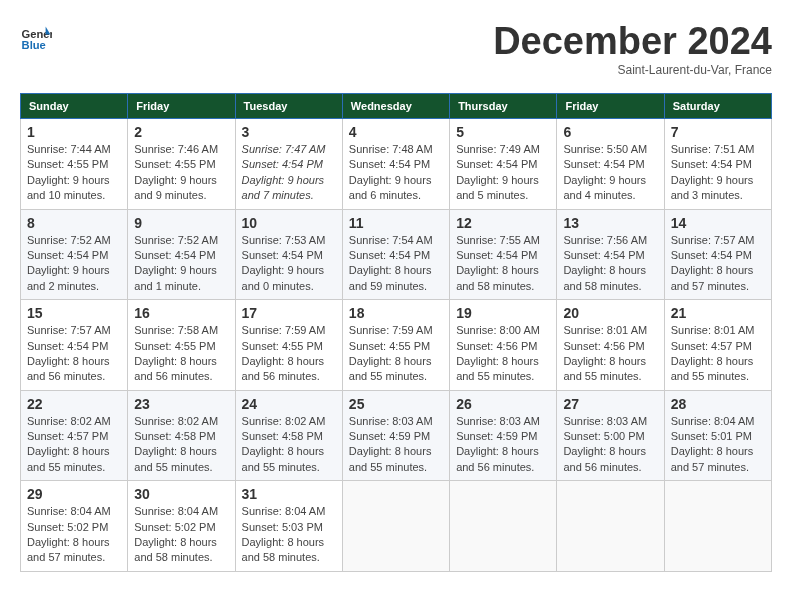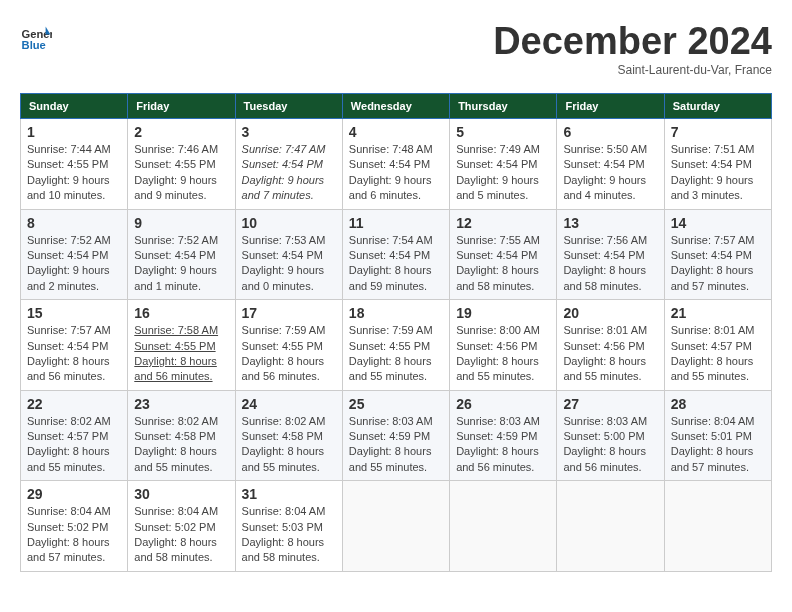--- a/index.html
+++ b/index.html
@@ -213,21 +213,21 @@
       <tr>
         <td>
           <span class="day-number">15</span>
           <div class="day-info" style="white-space: pre-line;">Sunrise: 7:57 AM
 Sunset: 4:54 PM
 Daylight: 8 hours
 and 56 minutes.</div>
         </td>
         <td>
           <span class="day-number">16</span>
-          <div class="day-info" style="white-space: pre-line; text-decoration: underline;">Sunrise: 7:58 AM
+          <div class="day-info" style="white-space: pre-line;">Sunrise: 7:58 AM
 Sunset: 4:55 PM
 Daylight: 8 hours
 and 56 minutes.</div>
         </td>
         <td>
           <span class="day-number">17</span>
           <div class="day-info" style="white-space: pre-line;">Sunrise: 7:59 AM
 Sunset: 4:55 PM
 Daylight: 8 hours
 and 56 minutes.</div>

